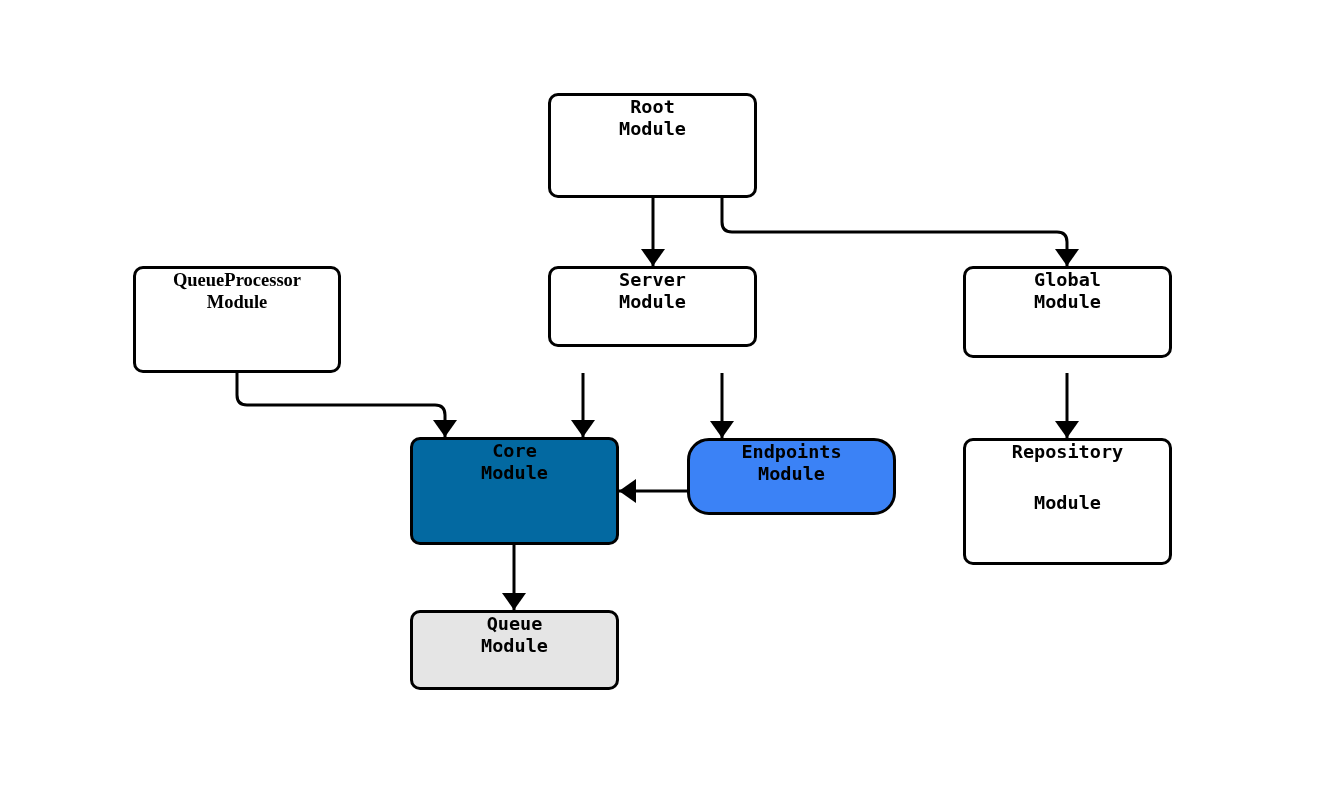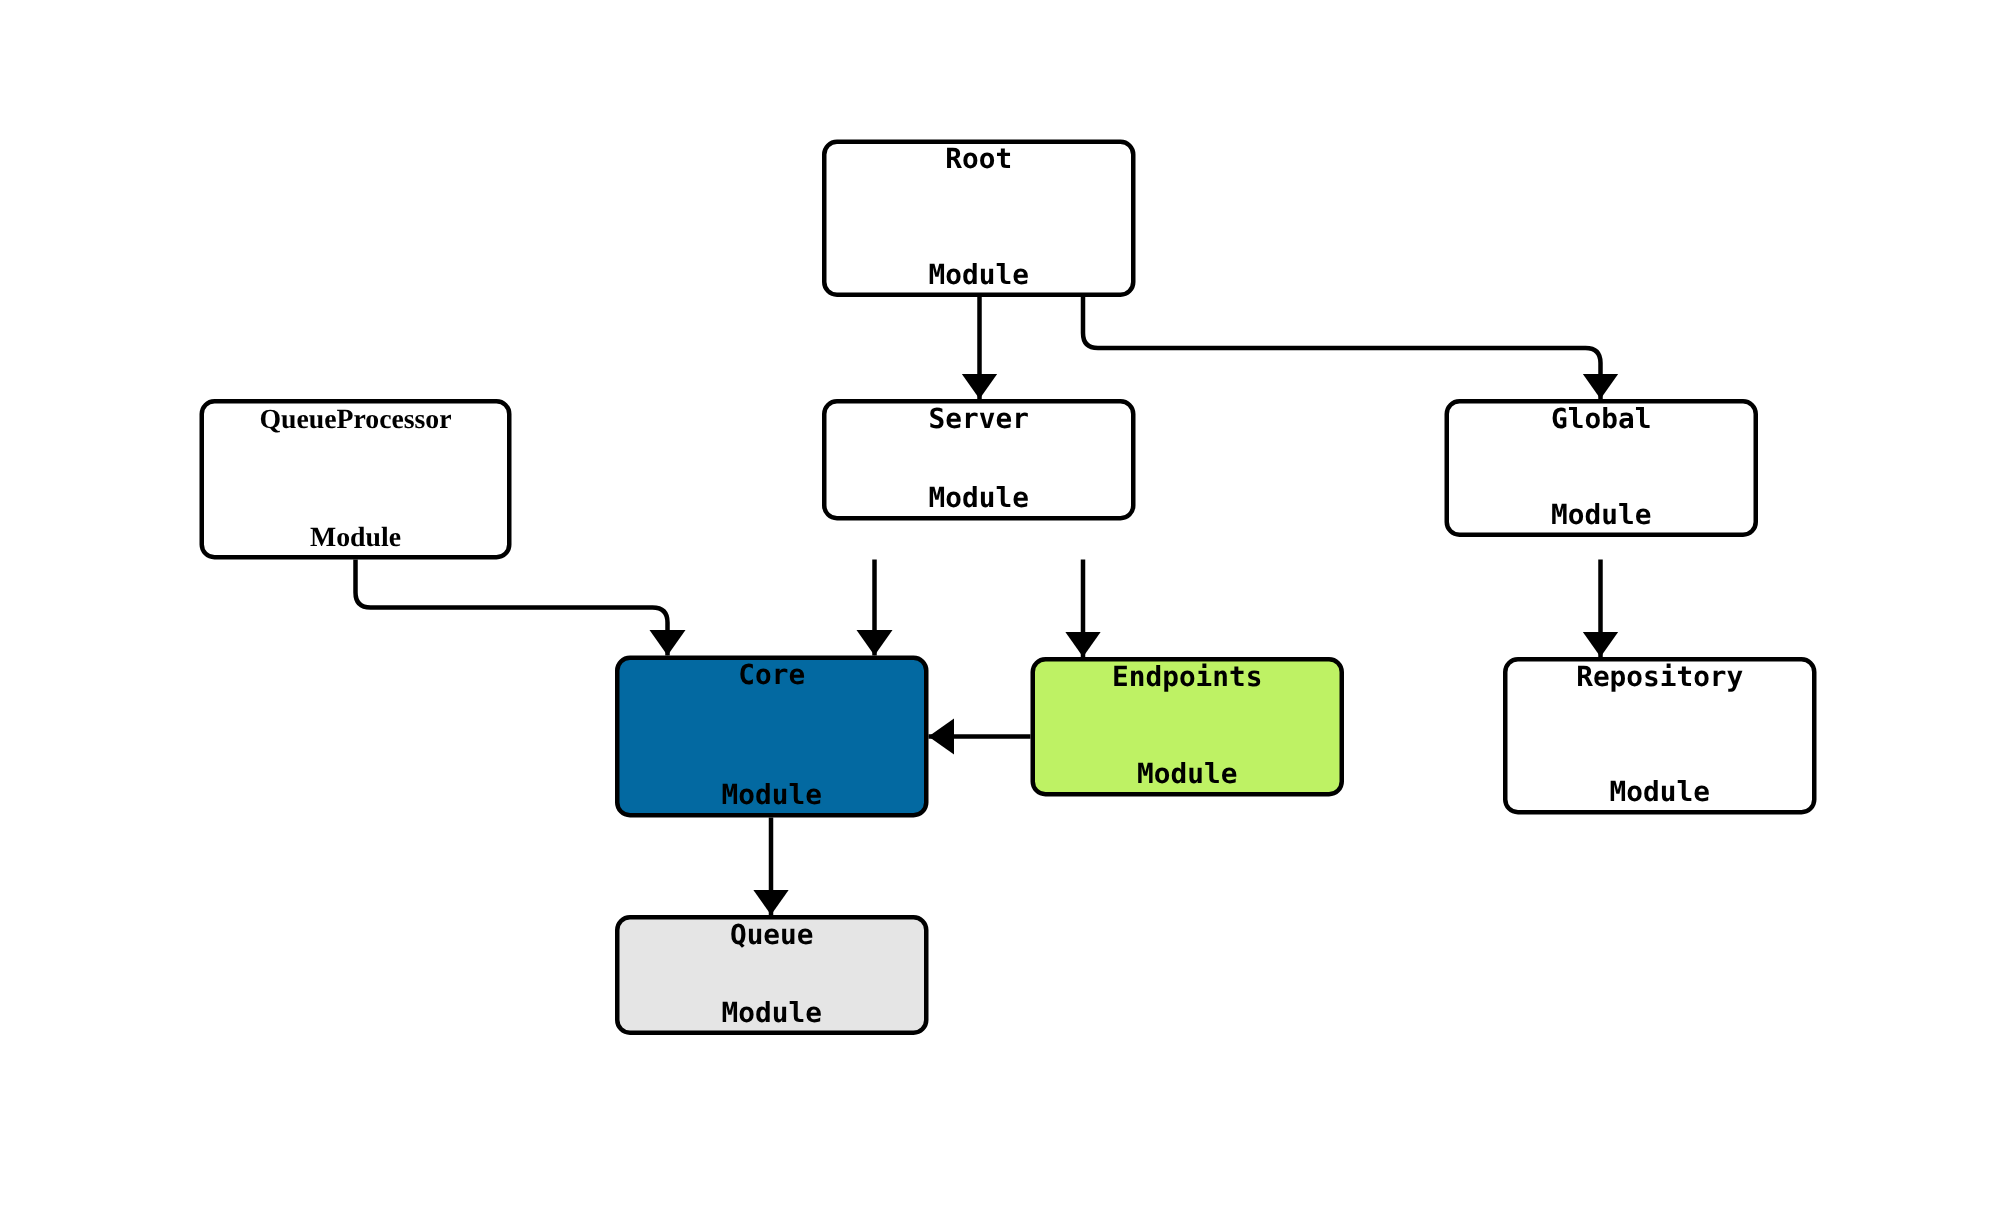--- a/index.html
+++ b/index.html
@@ -16,21 +16,21 @@
   }
   .node {
     position: absolute;
     box-sizing: border-box;
     border: 3px solid #000000;
     border-radius: 10px;
     background: #ffffff;
     display: flex;
     flex-direction: column;
     align-items: center;
-    justify-content: space-between;
+    justify-content: flex-start;
     font-family: "DejaVu Sans Mono", "Liberation Mono", monospace;
     font-weight: 700;
     font-size: 18.5px;
     line-height: 22px;
     color: #000000;
     text-align: center;
     white-space: nowrap;
   }
   svg.edges {
     position: absolute;
@@ -60,25 +60,25 @@
       <div>Module</div>
     </div>
     <div class="node" style="left: 963px; top: 266px; width: 209px; height: 92px; border-color: rgb(0, 0, 0); background: rgb(255, 255, 255);">
       <div>Global</div>
       <div>Module</div>
     </div>
     <div class="node" style="left: 410px; top: 437px; width: 209px; height: 108px; border-color: rgb(0, 0, 0); background: #0369a1;">
       <div>Core</div>
       <div>Module</div>
     </div>
-    <div class="node" style="left: 687px; top: 438px; width: 209px; height: 93px; border-color: rgb(0, 0, 0); background: #bef264;">
+    <div class="node" style="left: 687px; top: 438px; width: 209px; height: 77px; border-color: rgb(0, 0, 0); background: #3b82f6; border-radius: 22px;">
       <div>Endpoints</div>
       <div>Module</div>
     </div>
-    <div class="node" style="left: 1002px; top: 438px; width: 209px; height: 105px; border-color: rgb(0, 0, 0); background: rgb(255, 255, 255);">
+    <div class="node" style="left: 963px; top: 438px; width: 209px; height: 127px; border-color: rgb(0, 0, 0); background: rgb(255, 255, 255); gap: 29px;">
       <div>Repository</div>
       <div>Module</div>
     </div>
     <div class="node" style="left: 410px; top: 610px; width: 209px; height: 80px; border-color: rgb(0, 0, 0); background: #e5e5e5;">
       <div>Queue</div>
       <div>Module</div>
     </div>
     <svg class="edges" id="edges-svg" width="1337" height="809" viewBox="0 0 1337 809">
     <defs>
       <marker id="arrowhead" markerUnits="userSpaceOnUse" markerWidth="18" markerHeight="25" refX="17" refY="12" orient="auto">

